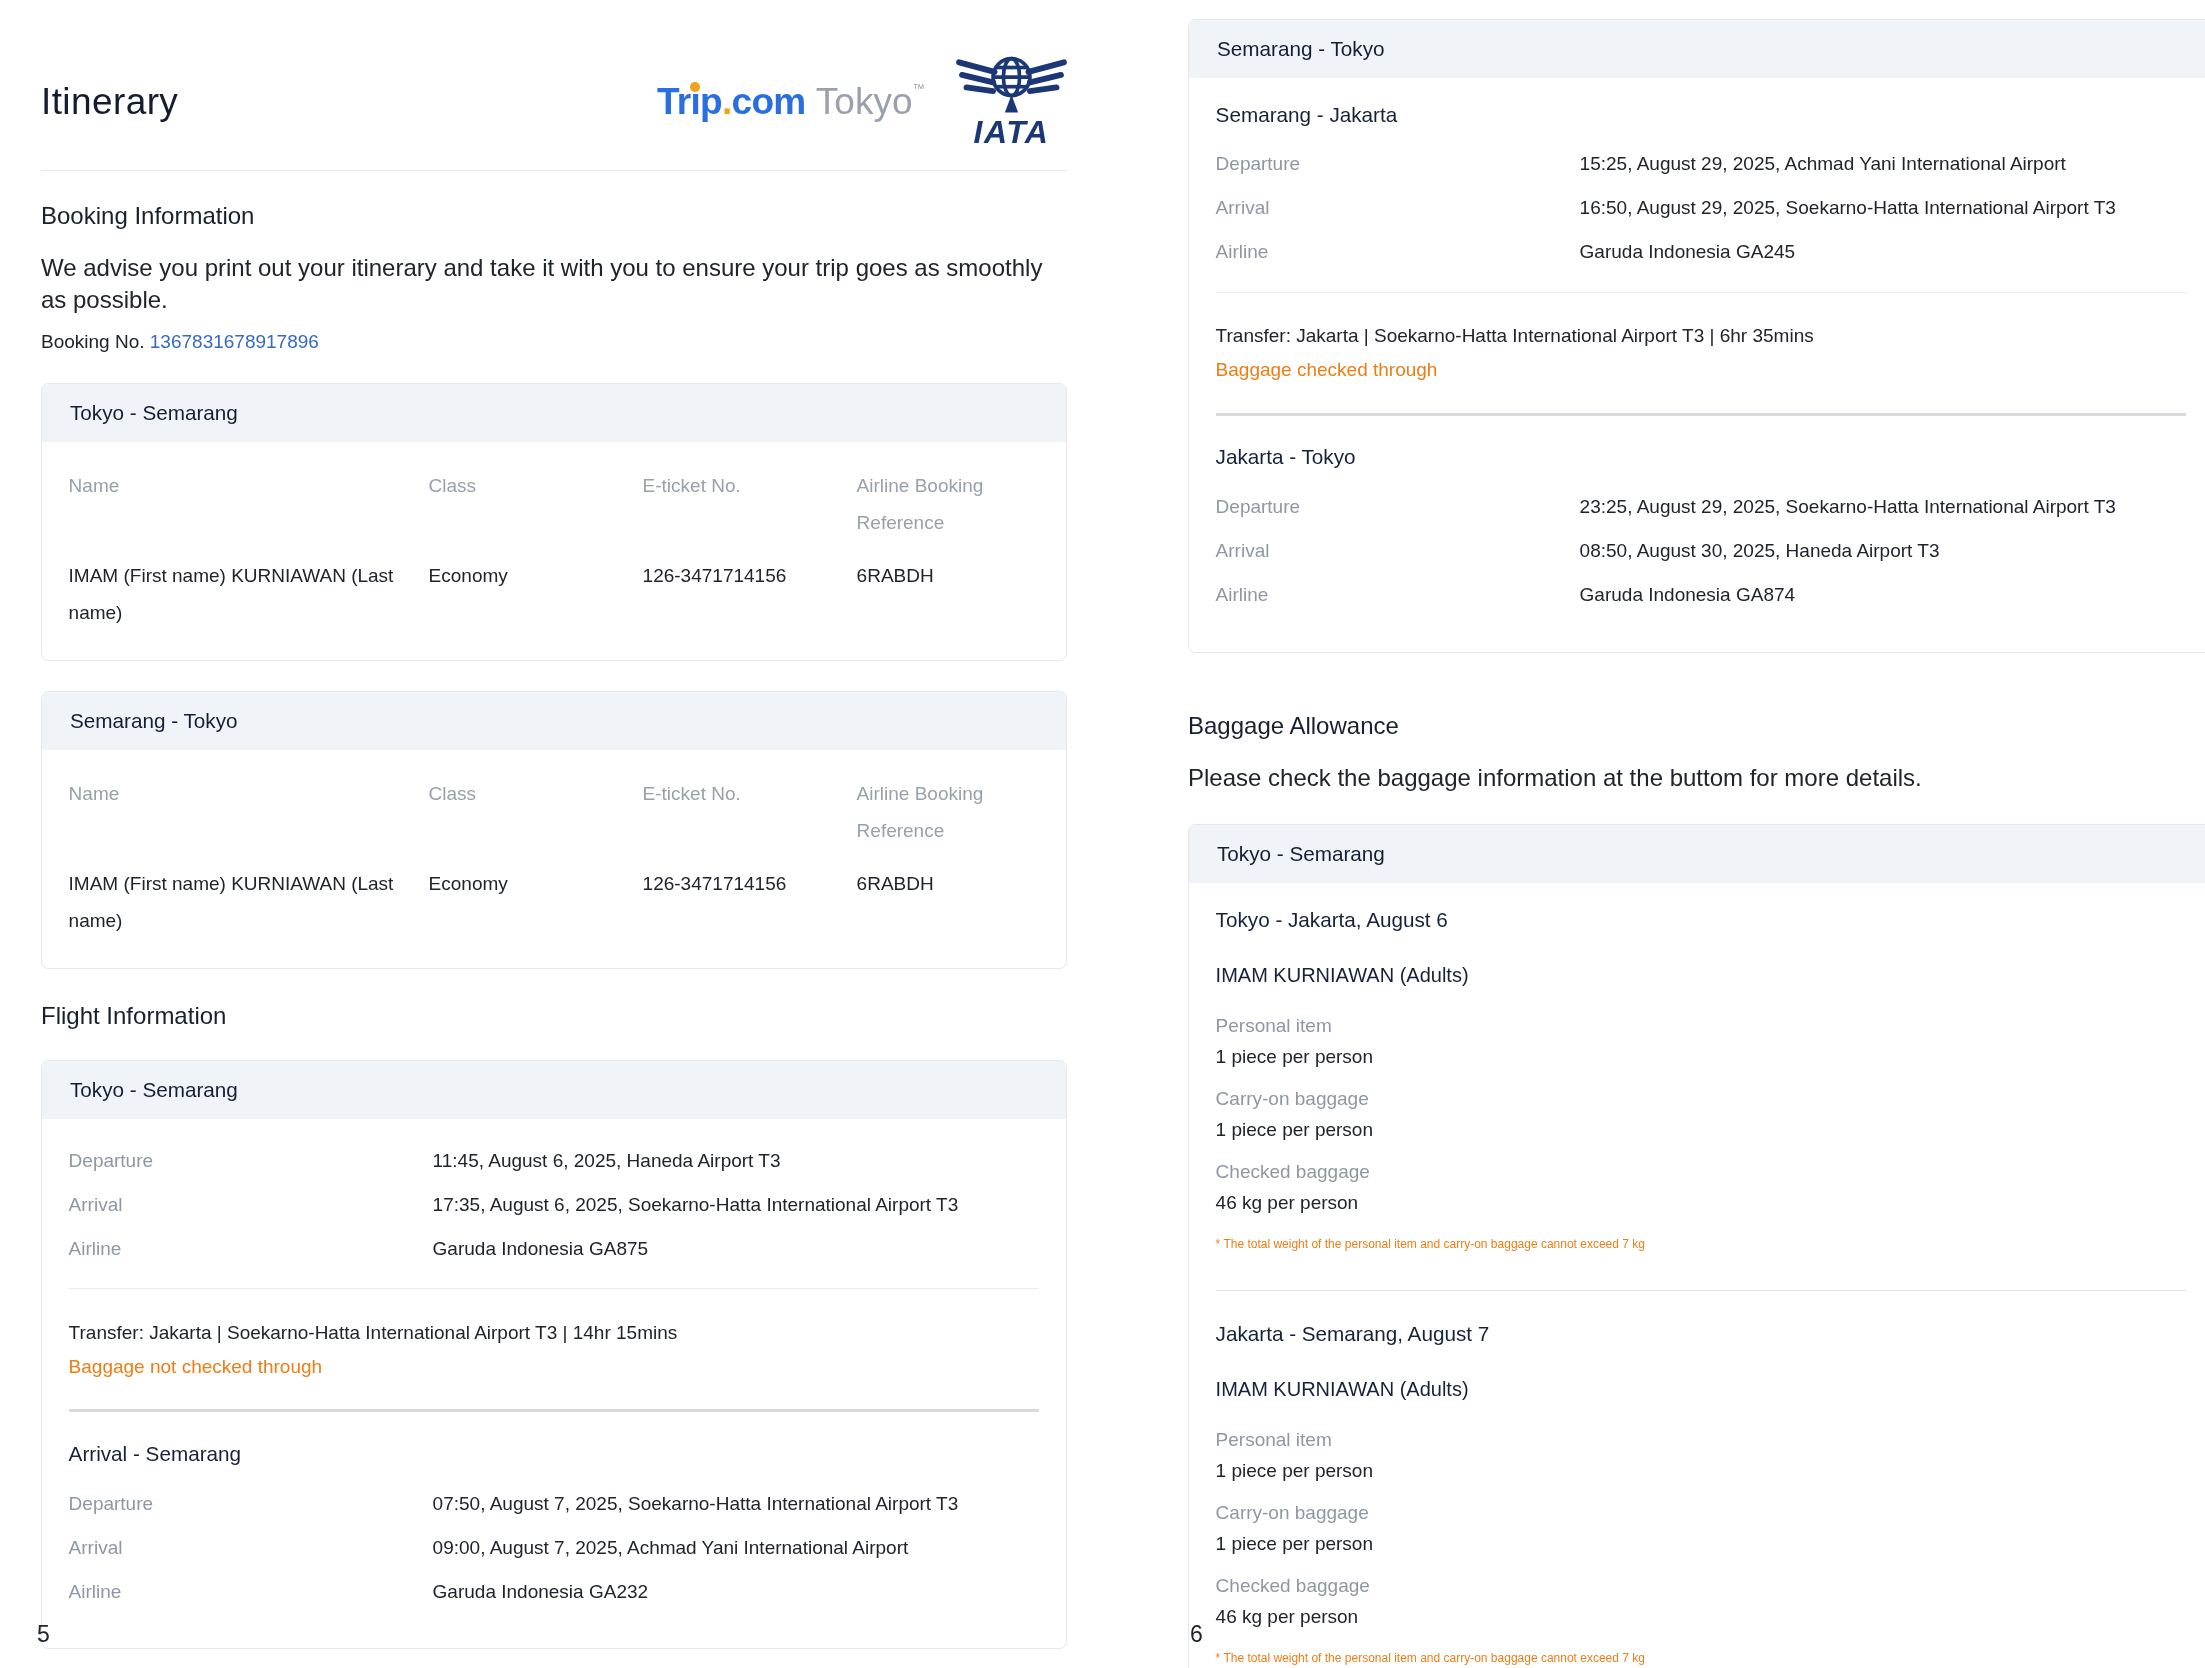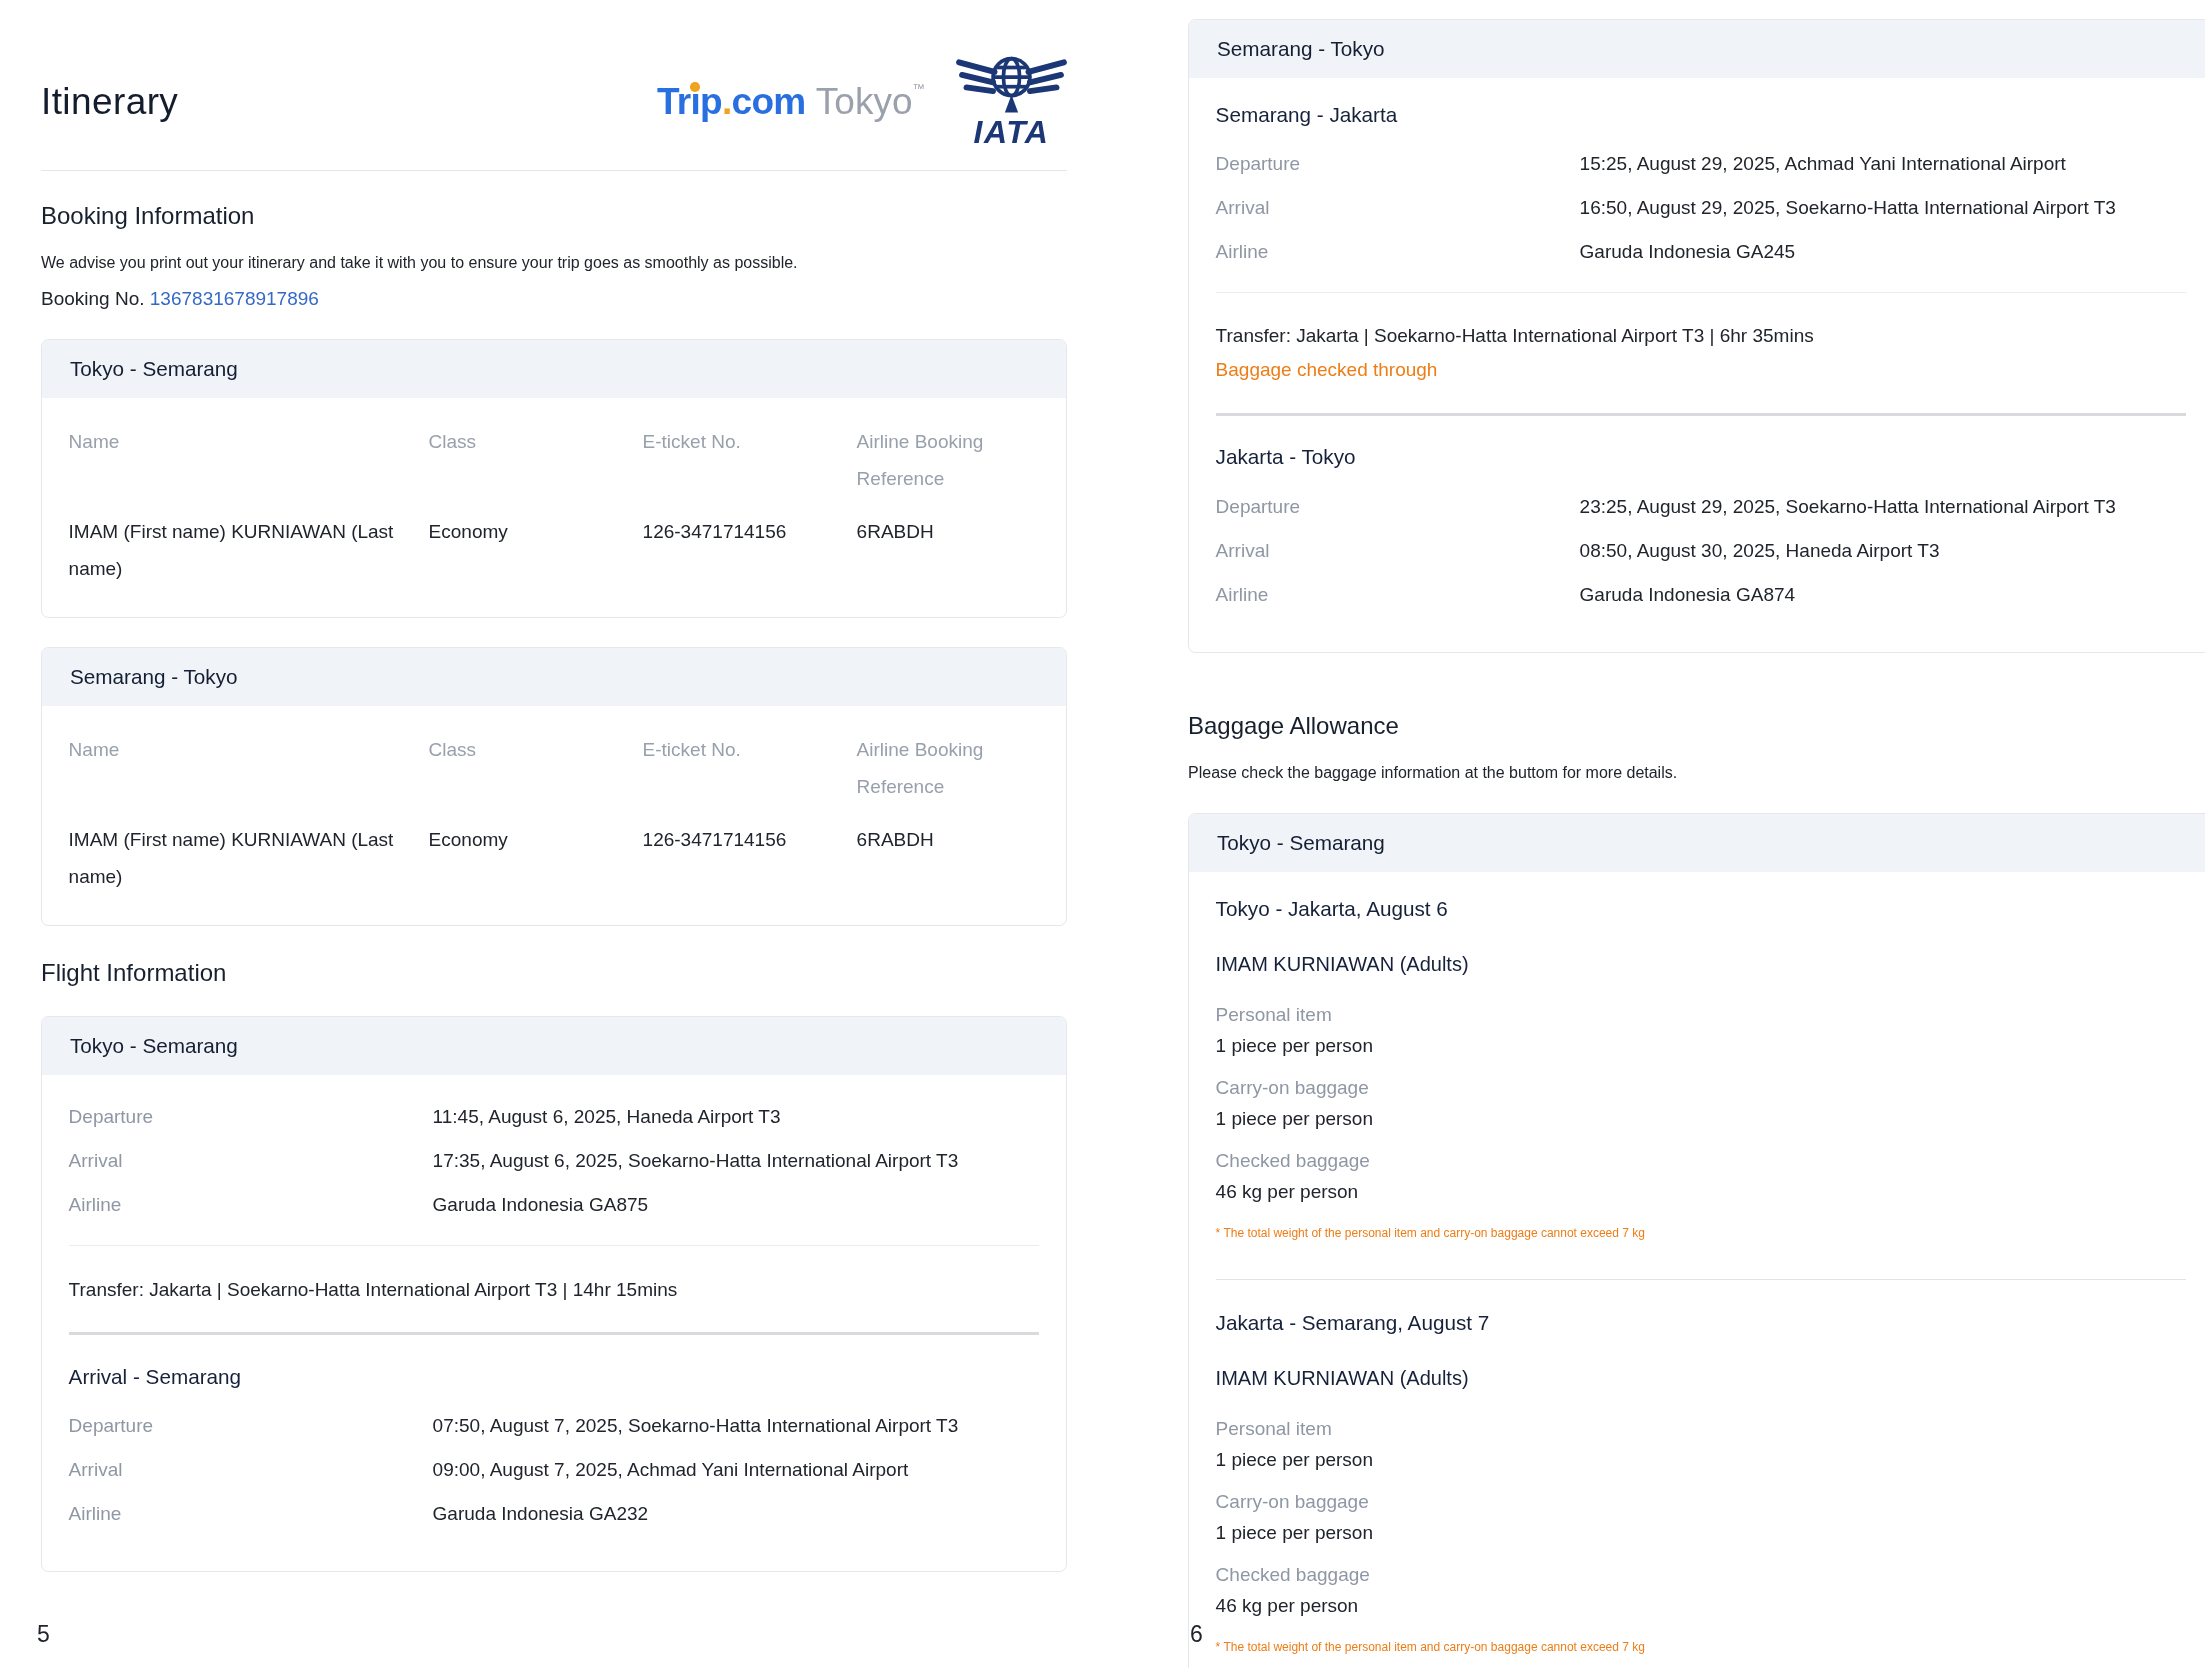--- a/index.html
+++ b/index.html
@@ -35,21 +35,21 @@
   .trip-logo .t-group { color: #9aa1ac; font-weight: 400; margin-left: 10.3px; letter-spacing: 0; }
   .trip-logo .t-tm { color: #9aa1ac; font-weight: 400; font-size: 12.5px; vertical-align: 20.7px; letter-spacing: 0; }
   .iata-logo { width: 111px; text-align: center; }
   .iata-text { font-size: 32px; font-weight: 700; font-style: italic; color: #1c3775; letter-spacing: 1.5px; margin-top: -3px; }
 
   
   .sec { font-size: 24px; font-weight: 400; color: #17202f; }
   .sec.mt-booking { margin-top: 31px; }
   .sec.mt-flight  { margin-top: 33px; }
   .sec.mt-baggage { margin-top: 59px; }
-  .advice { font-size: 16px; margin-top: 22px; color: #20242c; line-height: 1.35; }
+  .advice { font-size: 24px; margin-top: 22px; color: #20242c; line-height: 1.35; }
   .booking-no { font-size: 19px; margin-top: 14.8px; }
   .link { color: #3569c8; cursor: pointer; }
 
   
   .card {
     border: 1.5px solid #e6e7ea;
     border-radius: 7.4px;
     margin-top: 29.5px;
     overflow: hidden;
     background: #ffffff;
@@ -188,20 +188,21 @@
             <span class="lbl">Arrival</span>
             <span class="val">17:35, August 6, 2025, Soekarno-Hatta International Airport T3</span>
           </div>
           <div class="frow">
             <span class="lbl">Airline</span>
             <span class="val">Garuda Indonesia GA875</span>
           </div>
         </div>
         <hr class="thin">
         <div class="transfer-line">Transfer: Jakarta | Soekarno-Hatta International Airport T3 | 14hr 15mins</div>
+        <div class="baggage-status">Baggage not checked through</div>
         <hr class="thick">
         <div class="seg">
           <div class="seg-title">Arrival - Semarang</div>
           <div class="frow">
             <span class="lbl">Departure</span>
             <span class="val">07:50, August 7, 2025, Soekarno-Hatta International Airport T3</span>
           </div>
           <div class="frow">
             <span class="lbl">Arrival</span>
             <span class="val">09:00, August 7, 2025, Achmad Yani International Airport</span>

